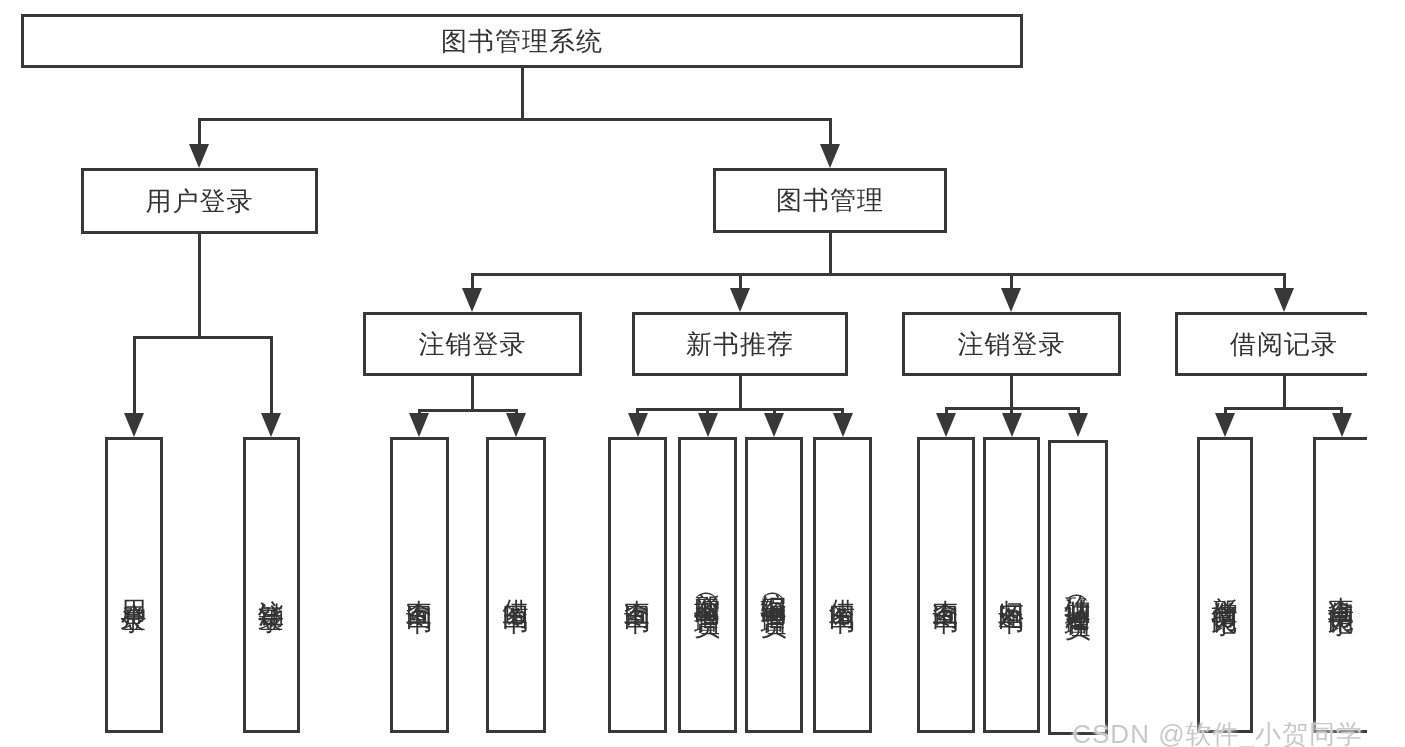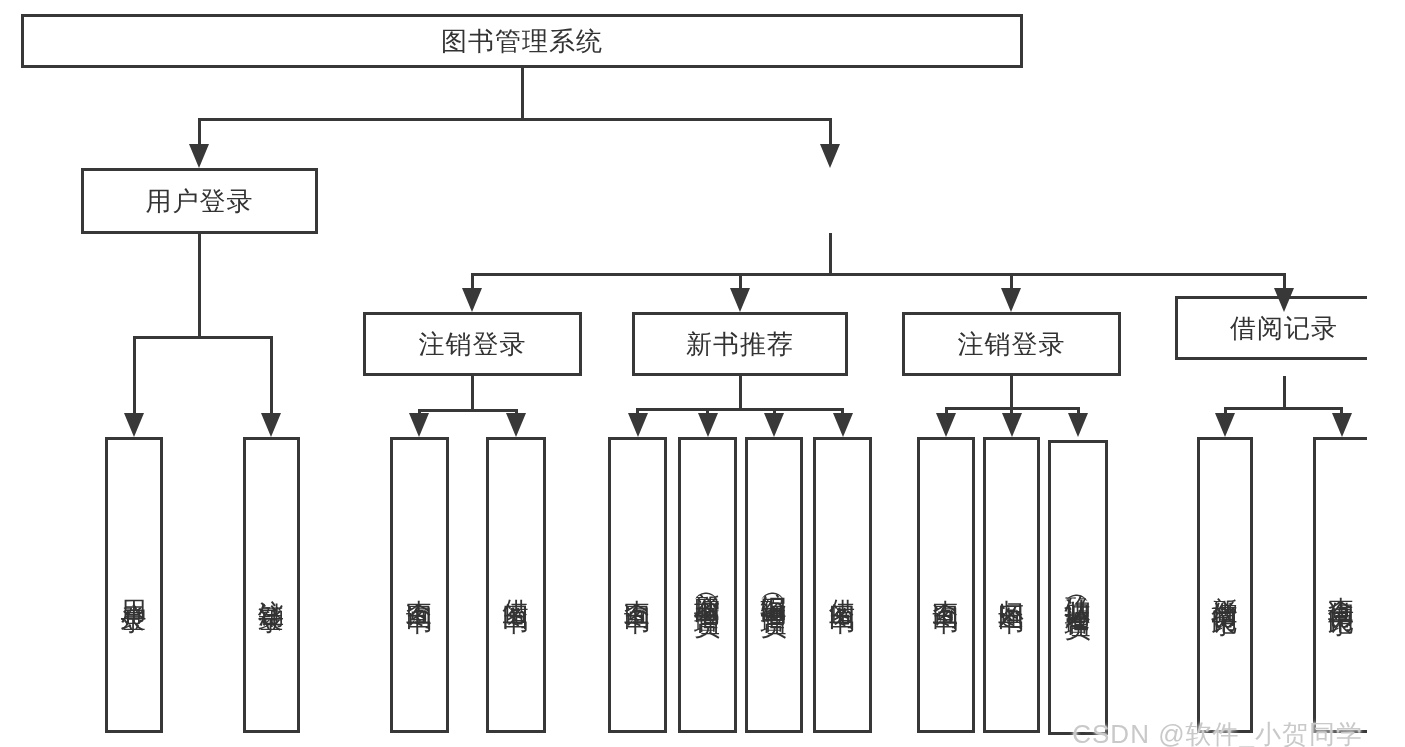--- a/index.html
+++ b/index.html
@@ -66,31 +66,34 @@
 
 <div class="canvas">
 
   <div class="node h" style="left:21px;top:14px;width:1002px;height:54px">
     <span class="lbl">图书管理系统</span>
   </div>
 
   <div class="node h" style="left:81px;top:168px;width:237px;height:66px">
     <span class="lbl">用户登录</span>
   </div>
+  <div class="node h" style="left:713px;top:168px;width:234px;height:65px">
+    <span class="lbl">图书管理</span>
+  </div>
 
   <div class="node h" style="left:363px;top:312px;width:219px;height:64px">
     <span class="lbl">注销登录</span>
   </div>
   <div class="node h" style="left:632px;top:312px;width:216px;height:64px">
     <span class="lbl">新书推荐</span>
   </div>
   <div class="node h" style="left:902px;top:312px;width:219px;height:64px">
     <span class="lbl">注销登录</span>
   </div>
-  <div class="node h" style="left:1175px;top:296px;width:218px;height:64px">
+  <div class="node h" style="left:1175px;top:312px;width:218px;height:64px">
     <span class="lbl">借阅记录</span>
   </div>
 
   <div class="node v" style="left:105px;top:437px;width:58px;height:296px">
     <span class="lbl">用户登录</span>
   </div>
   <div class="node v" style="left:243px;top:437px;width:57px;height:296px">
     <span class="lbl">注销登录</span>
   </div>
 

